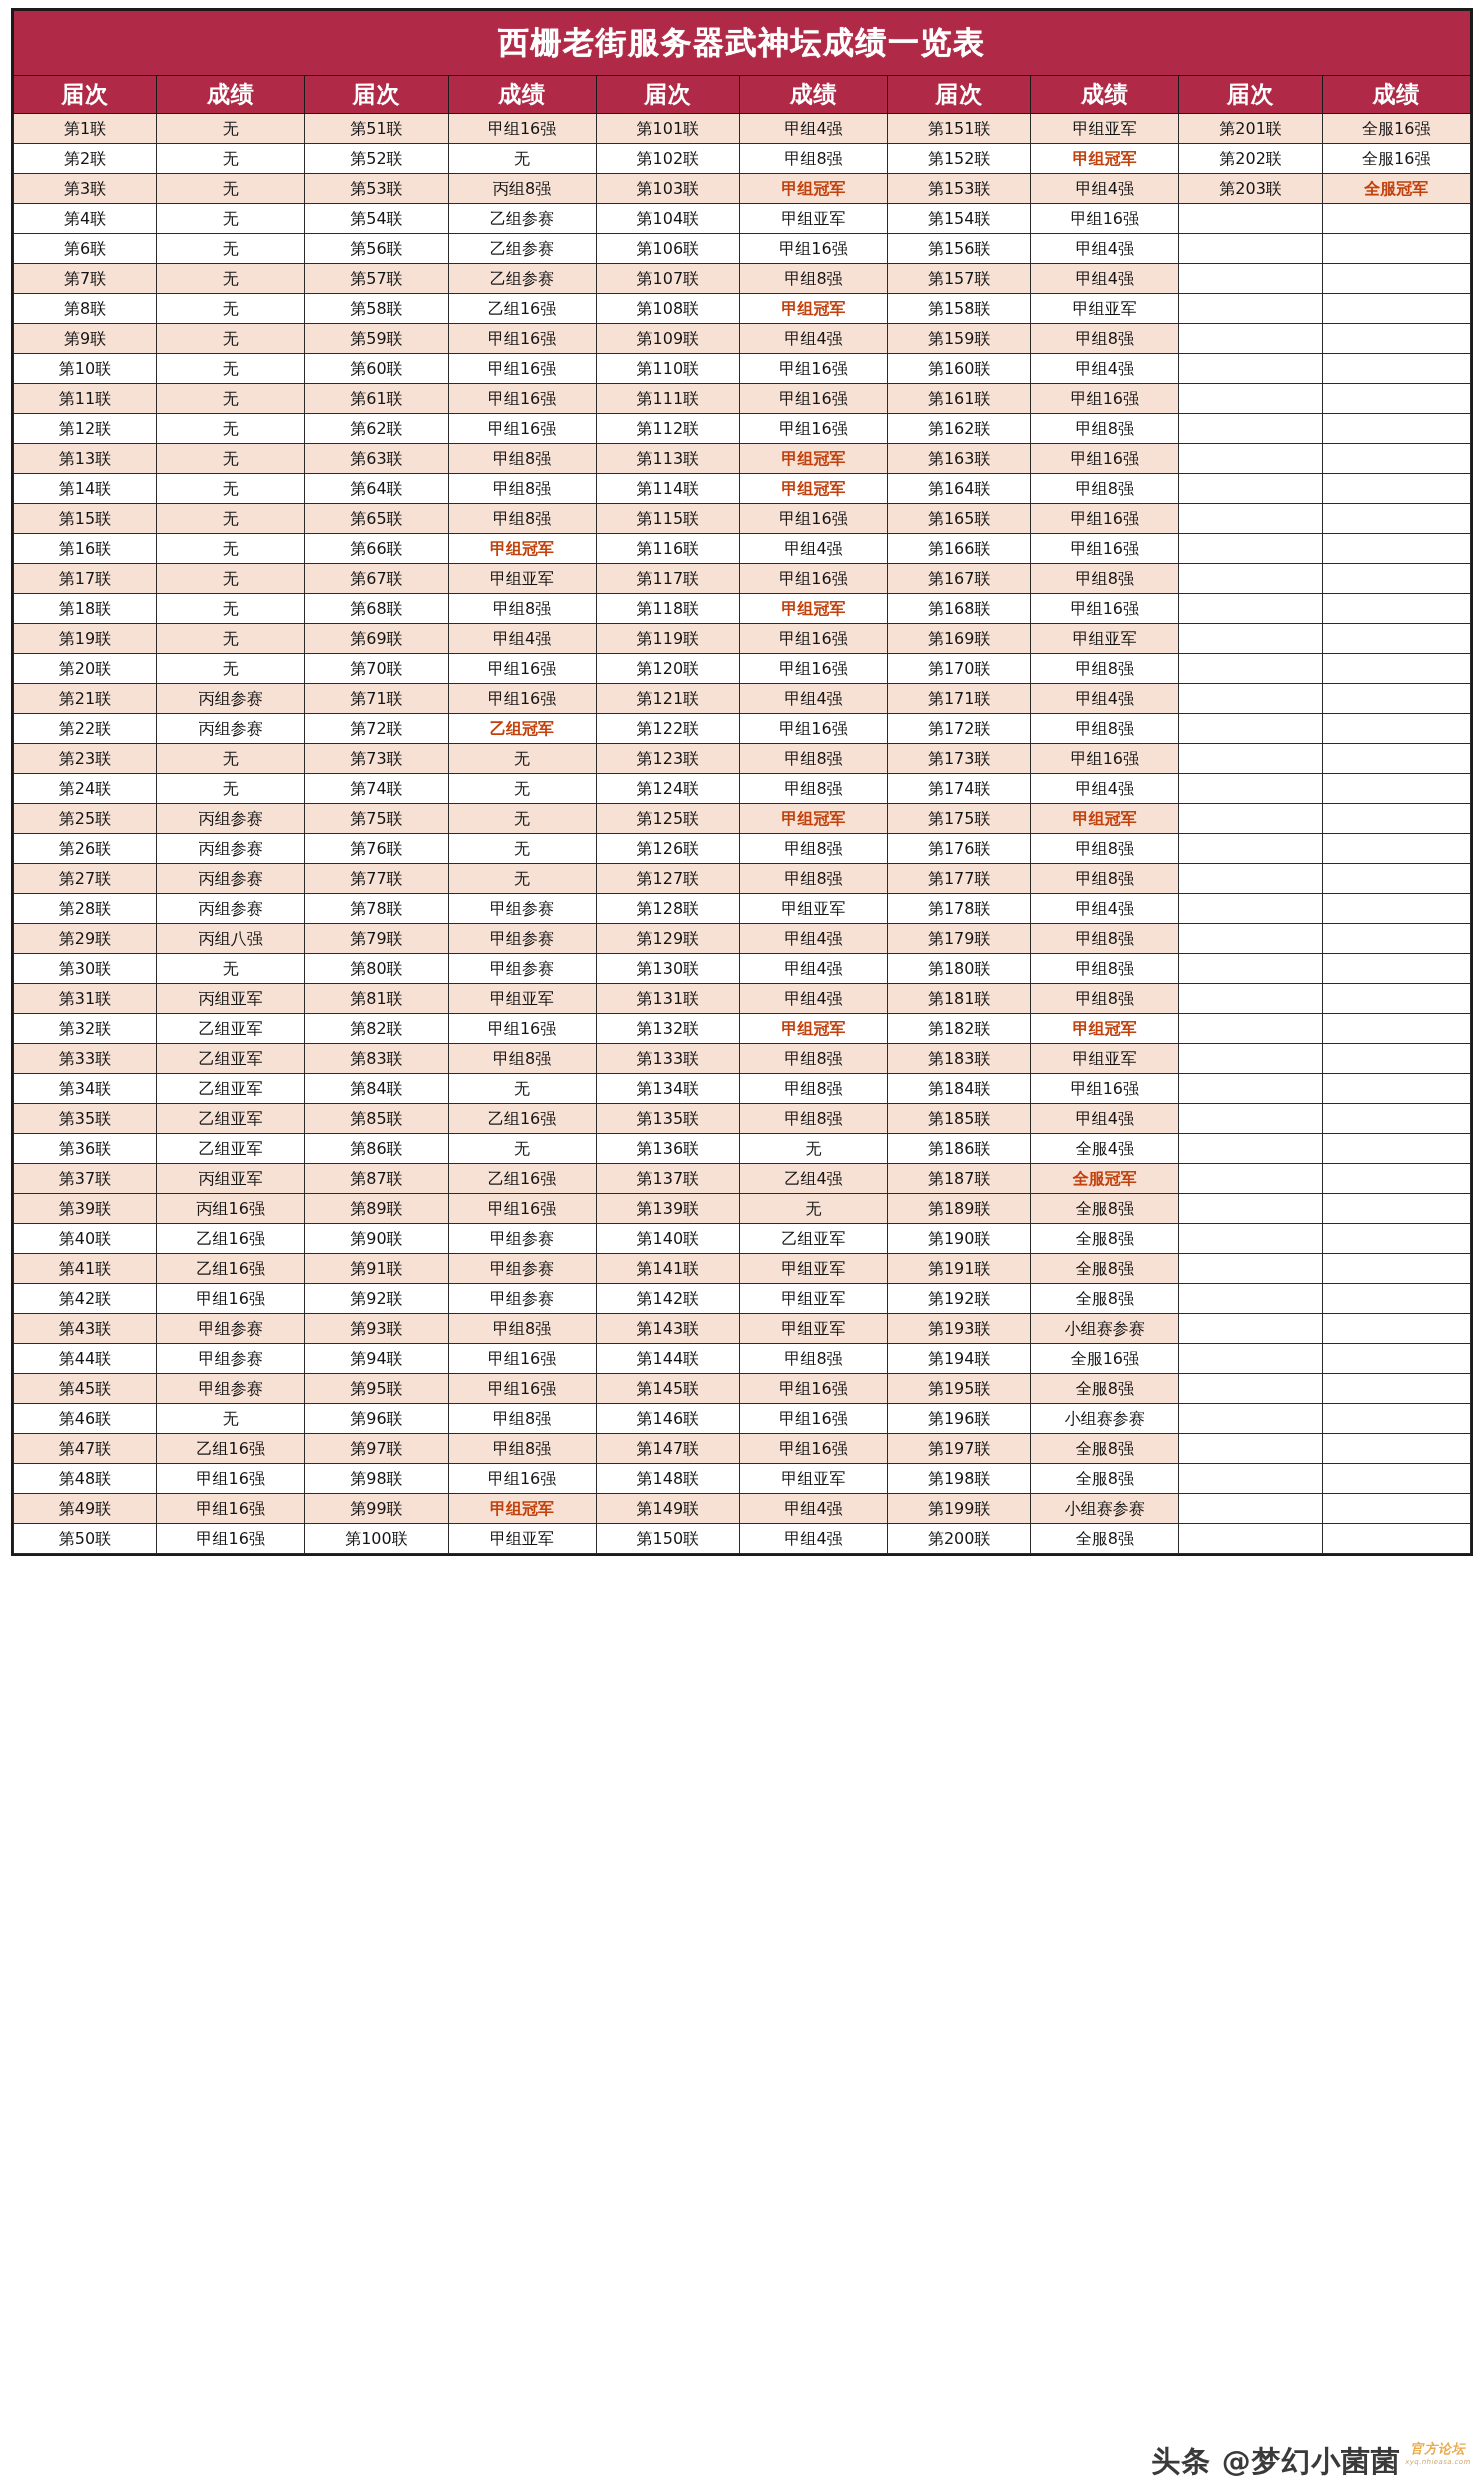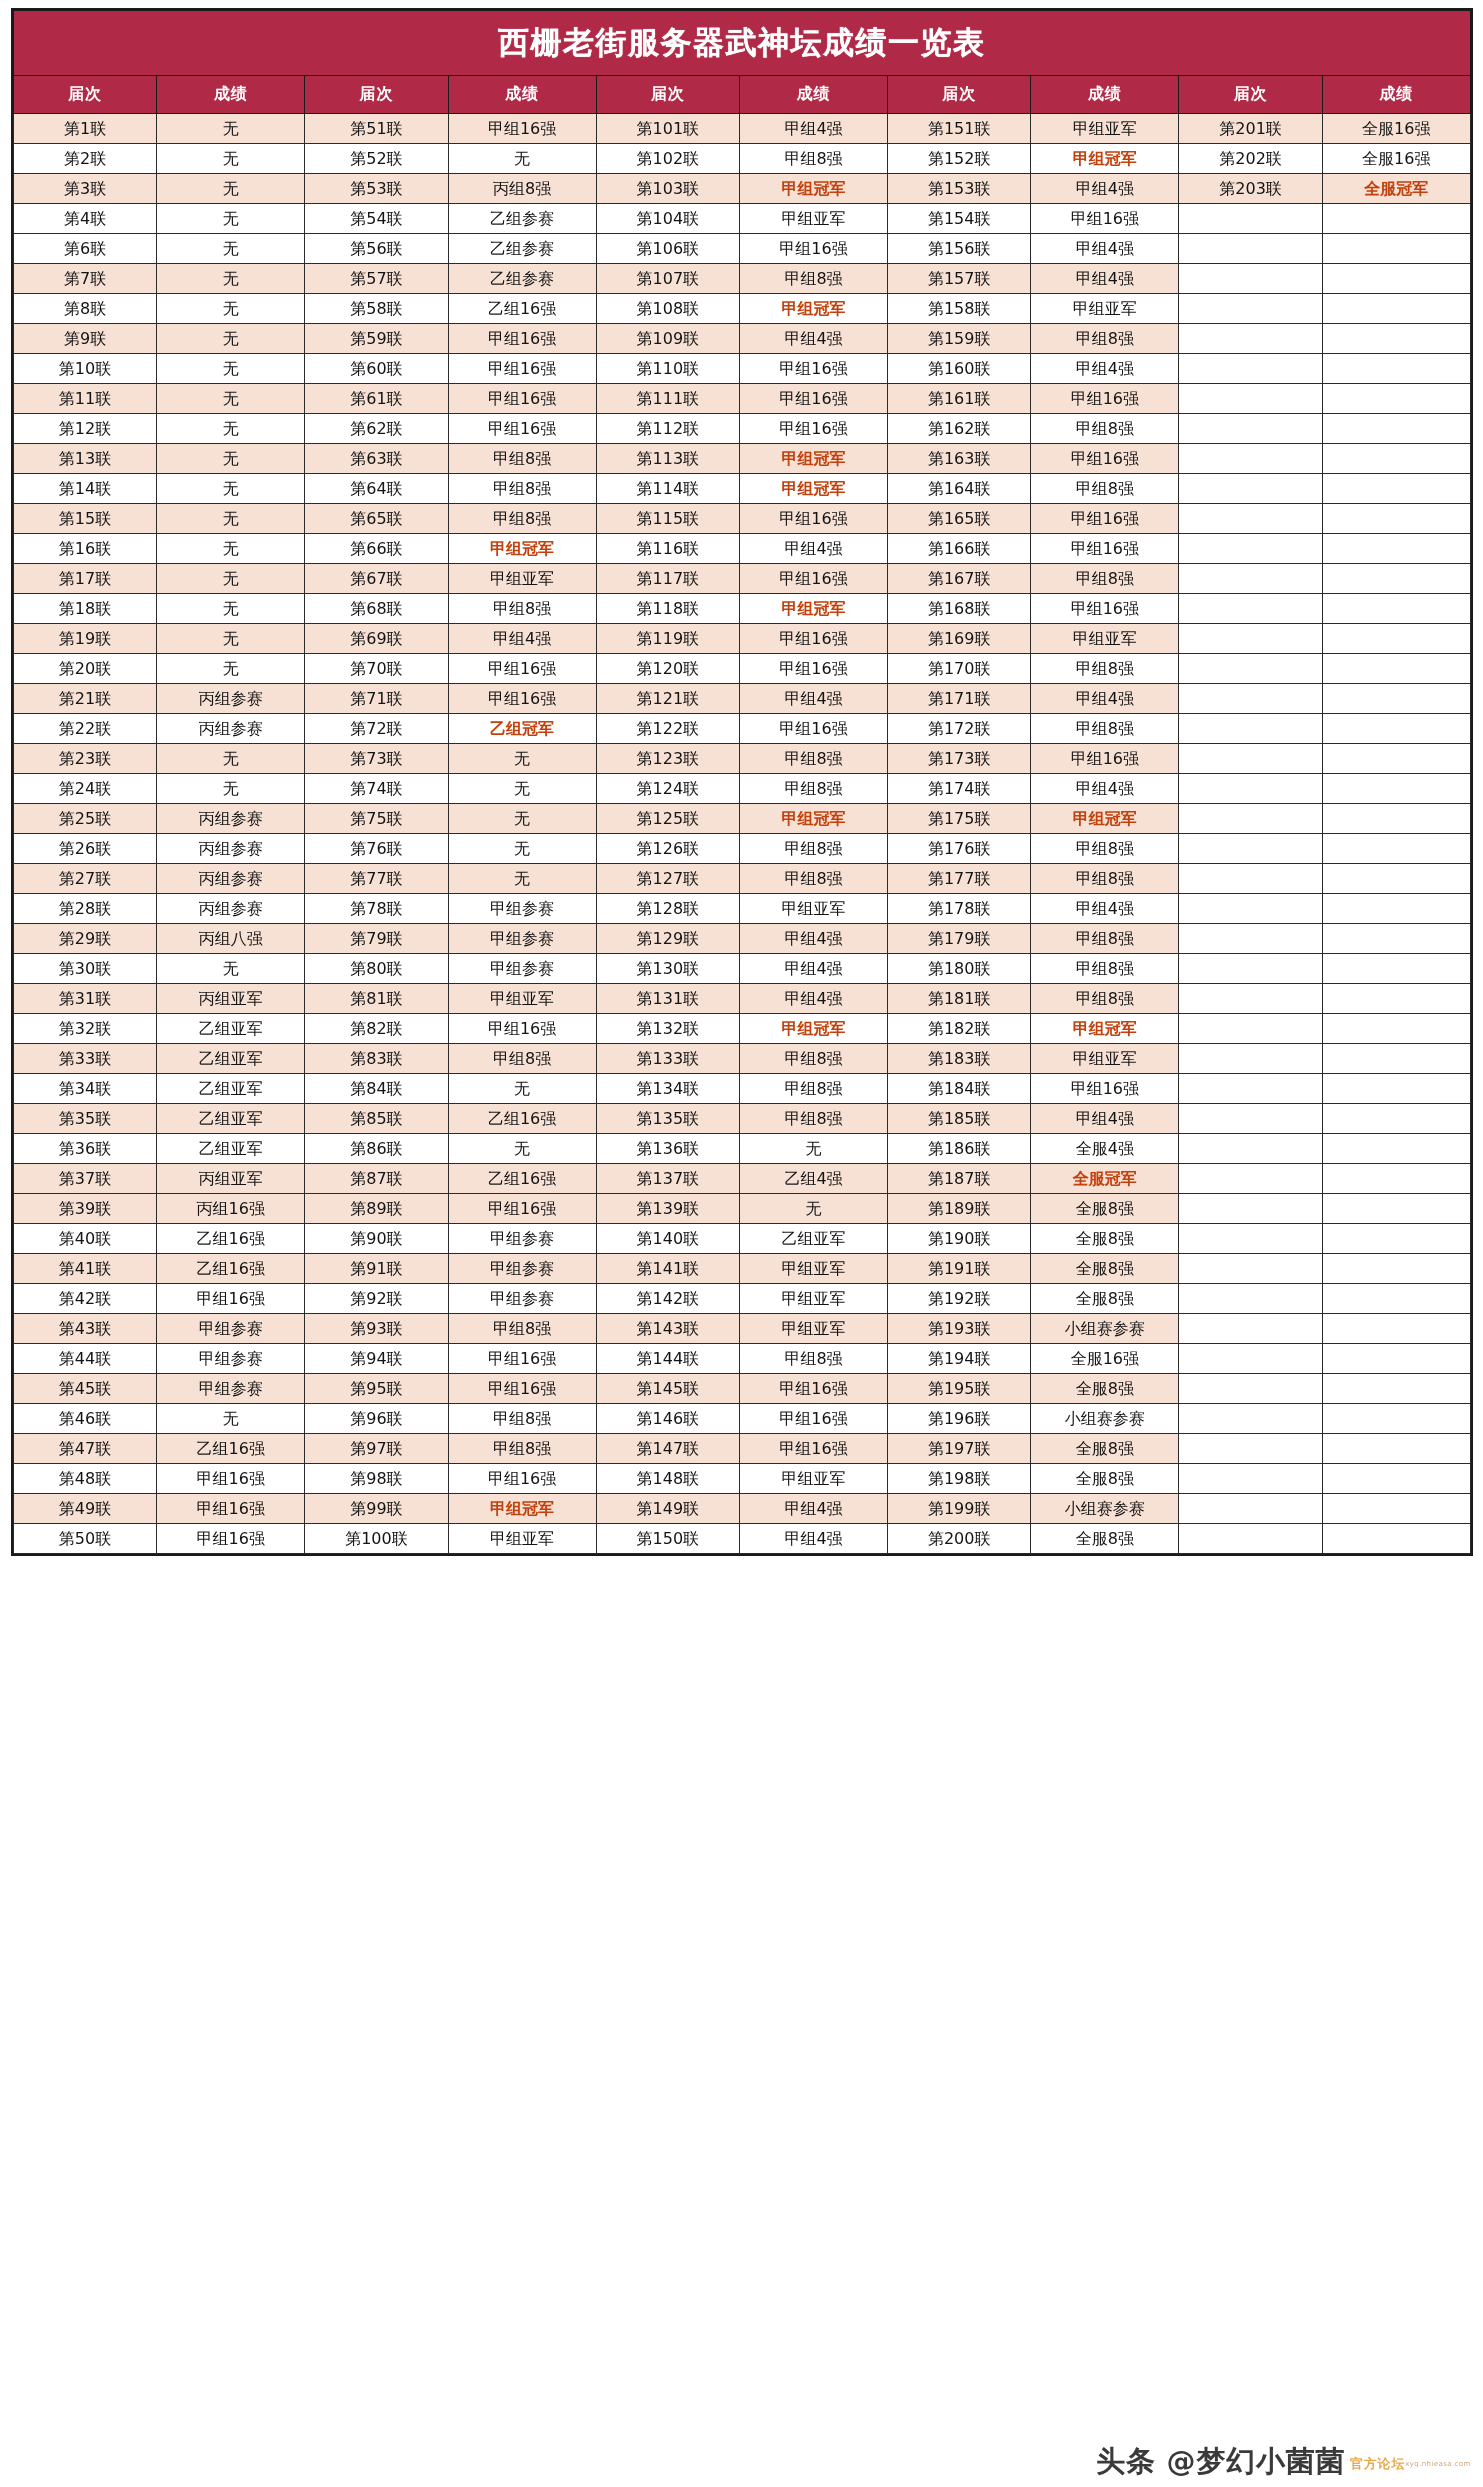--- a/index.html
+++ b/index.html
@@ -40,21 +40,21 @@
     letter-spacing: 1.5px;
     border: 1.5px solid #1a1a1a;
     text-shadow: 0 0 0.8px #ffffff;
   }
   th.hdr {
     background: #b02a47;
     color: #ffffff;
     text-align: center;
     vertical-align: middle;
     height: 38px;
-    font-size: 16px;
+    font-size: 23px;
     font-weight: bold;
     border: 1.5px solid #1a1a1a;
     letter-spacing: 0.8px;
   }
   td.cell {
     text-align: center;
     vertical-align: middle;
     height: 29px;
     font-size: 16px;
     font-weight: normal;
@@ -88,23 +88,24 @@
   .wm-text {
     font-size: 29px;
     font-weight: bold;
     color: #2a2a2a;
     letter-spacing: 0.8px;
     white-space: nowrap;
     text-shadow: 0 0 1.5px #ffffff, 0 0 2.3px #ffffff;
   }
   .wm-logo {
     display: flex;
-    flex-direction: row;
+    flex-direction: column;
     align-items: center;
-    margin-bottom: 9px;
+    margin-bottom: 16px;
+    font-style: italic;
   }
   .wm-logo-top {
     font-size: 13px;
     font-weight: bold;
     color: #e8a33d;
     letter-spacing: 0.8px;
     white-space: nowrap;
   }
   .wm-logo-bot {
     font-size: 7px;

